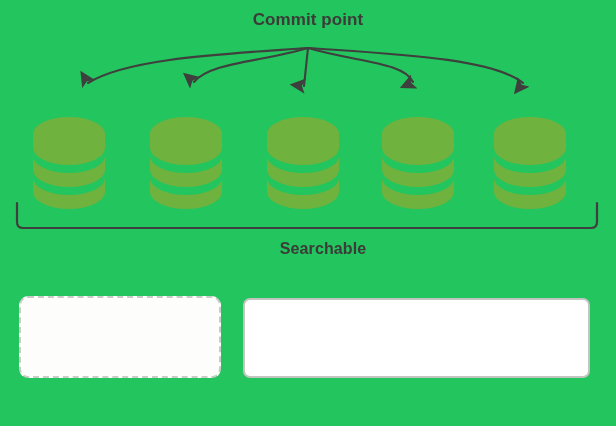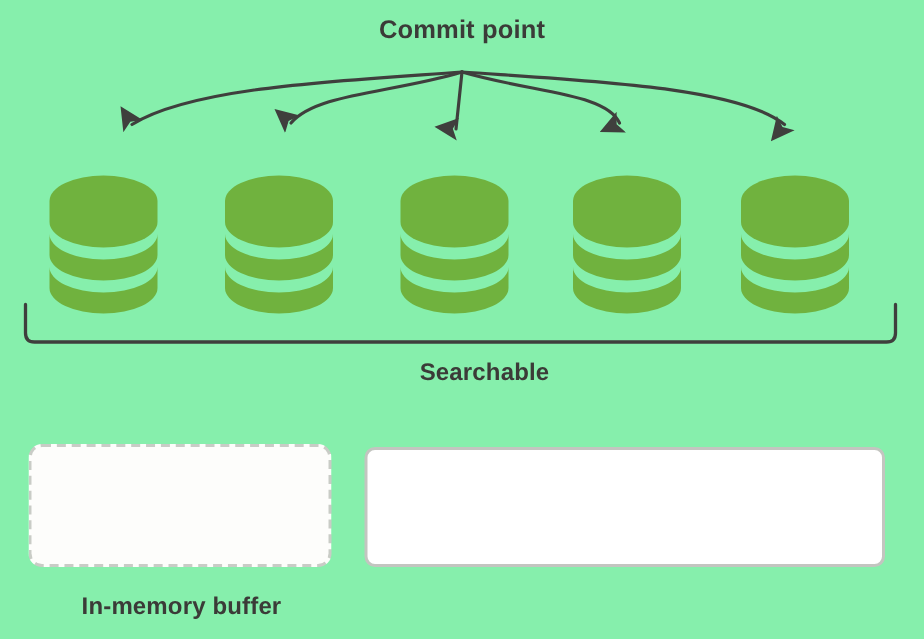--- a/index.html
+++ b/index.html
@@ -10,21 +10,21 @@
     width: 616px;
     height: 426px;
     background: #F7F8F3;
     font-family: "Liberation Sans", sans-serif;
     overflow: hidden;
   }
   #stage {
     position: relative;
     width: 616px;
     height: 426px;
-    background: #86efac;
+    background: #22c55e;
   }
   .layer {
     position: absolute;
     left: 0;
     top: 0;
     width: 616px;
     height: 426px;
   }
   .lbl {
     position: absolute;
@@ -149,16 +149,15 @@
   </svg>
 
   <div class="lbl" id="commit-point-label">Commit point</div>
 
   <div class="lbl" id="searchable-label">Searchable</div>
 
   <div id="inmemory-buffer-box"></div>
 
   <div id="translog-box"></div>
 
-  <div class="lbl" id="inmem-label">In-memory buffer</div>
 
 
 </div>
 
 </body></html>

